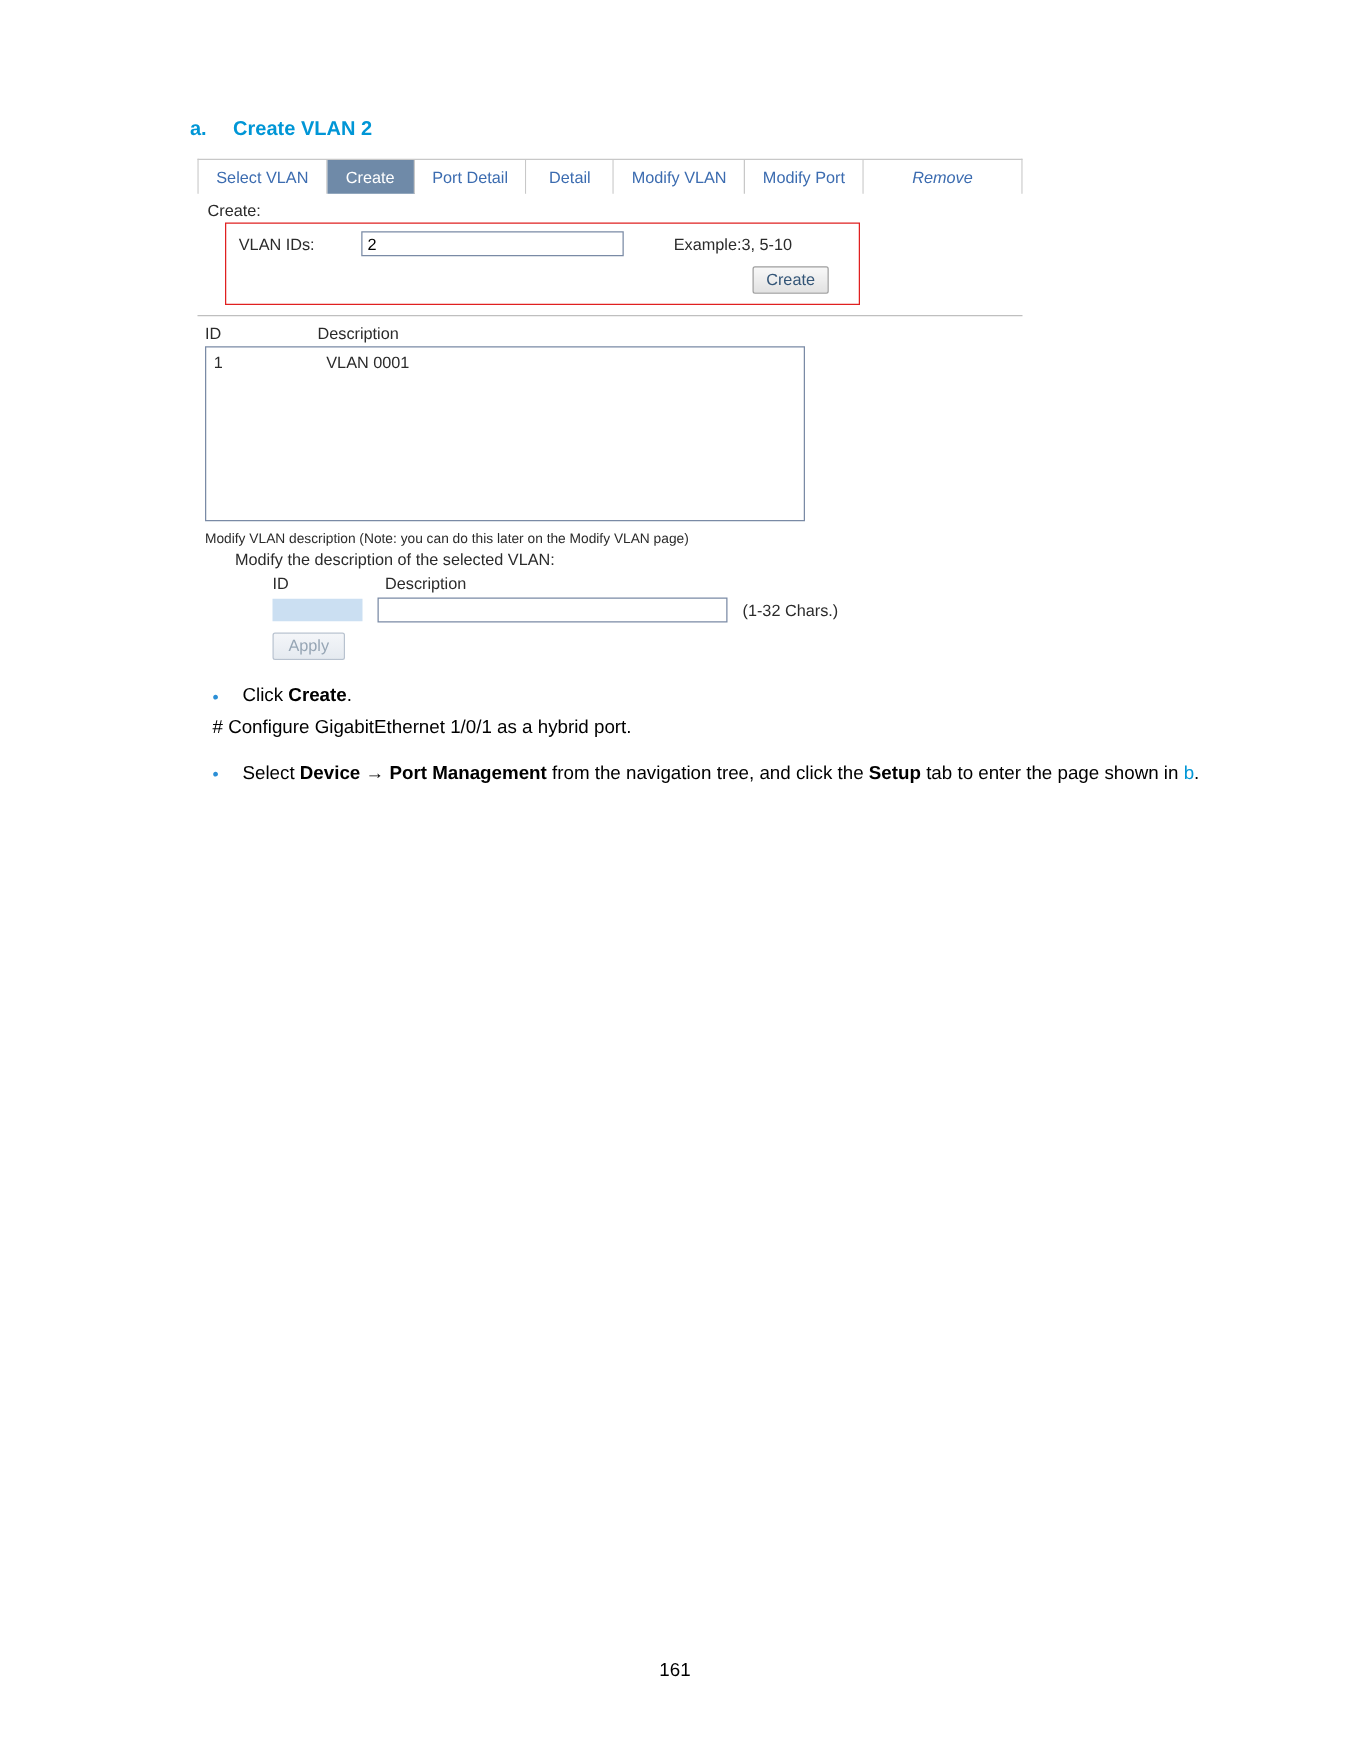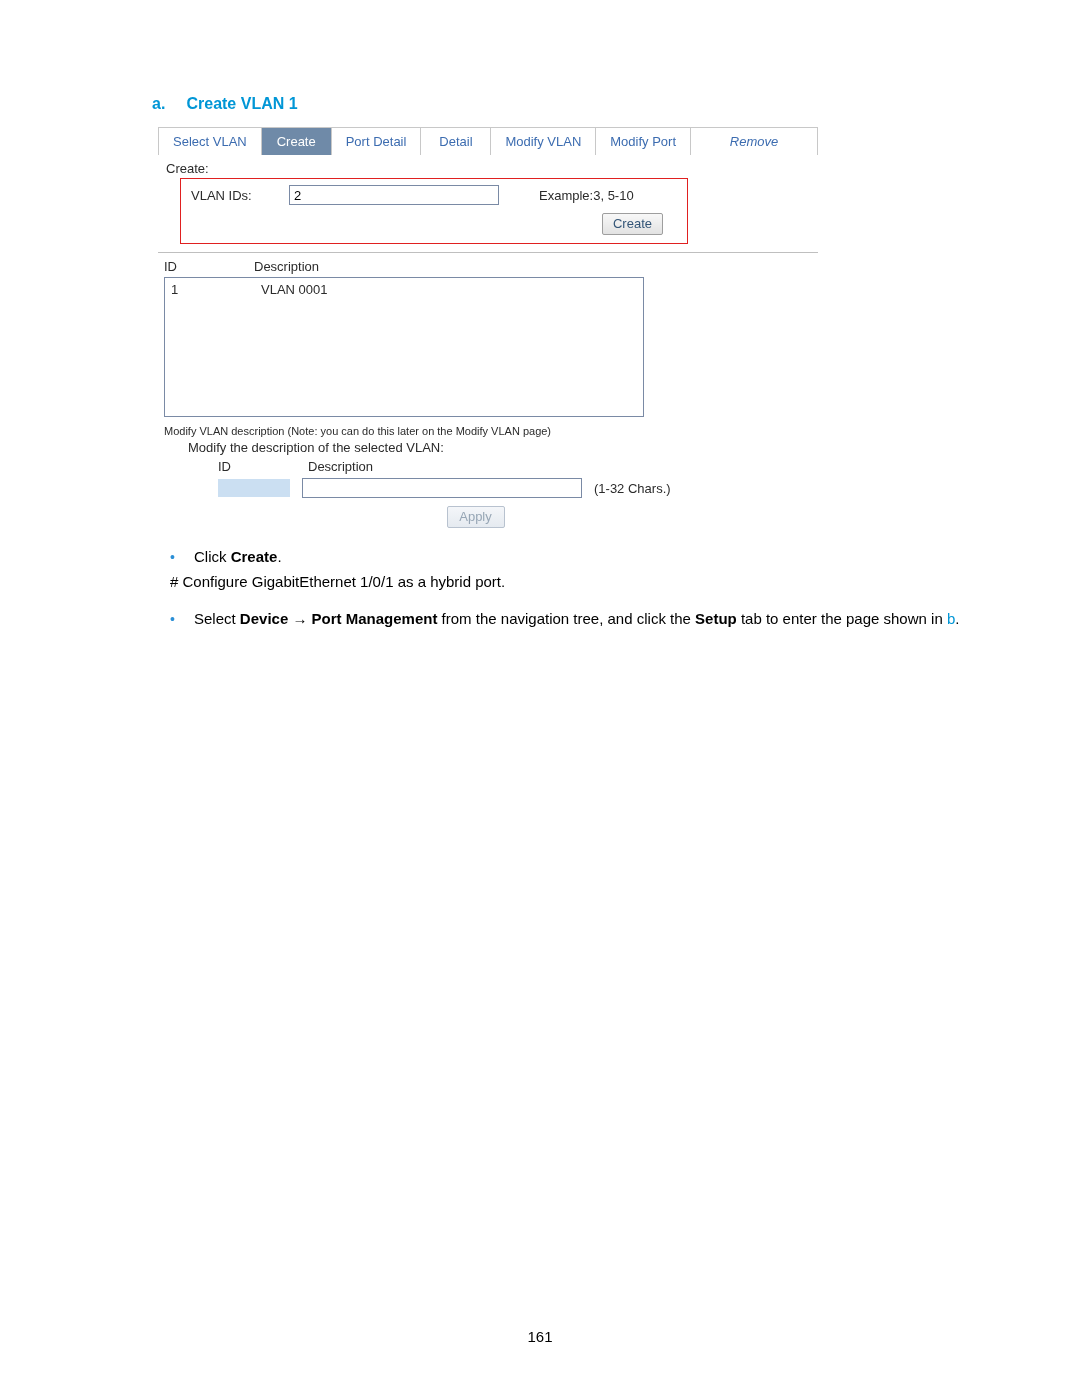--- a/index.html
+++ b/index.html
@@ -157,21 +157,21 @@
   .modify-fields .hdr .c1 { width: 90px; }
   .modify-fields .hdr .c2 { flex: 1; }
   .modify-fields .row2 { display: flex; align-items: center; gap: 12px; }
   .modify-fields .idbox {
     width: 72px; height: 18px; background: #cbdff2; border: none;
   }
   .modify-fields .descbox {
     width: 280px; height: 20px; border: 1px solid #7a8aa5;
   }
   .modify-fields .hint { font-size: 13px; }
-  .apply-row { display: flex; justify-content: center; width: 515px; margin-top: 8px; }
+  .apply-row { display: flex; justify-content: flex-start; width: 515px; margin-top: 8px; }
 
   
   .bullets {
     margin: 20px 0 0 0;
     padding-left: 42px;
     font-family: Arial, sans-serif;
   }
   .bullets li {
     list-style: none;
     position: relative;
@@ -202,21 +202,21 @@
     font-size: 15px;
   }
 </style>
 </head>
 <body>
 
 <div class="page">
 
   <div class="section-heading">
     <span class="item-letter">a.</span>
-    <span>Create VLAN 1</span>
+    <span>Create VLAN 2</span>
   </div>
 
   <div class="ui-shot">
 
     <div class="tabs">
       <div class="tab">Select VLAN</div>
       <div class="tab active">Create</div>
       <div class="tab">Port Detail</div>
       <div class="tab">Detail</div>
       <div class="tab">Modify VLAN</div>

